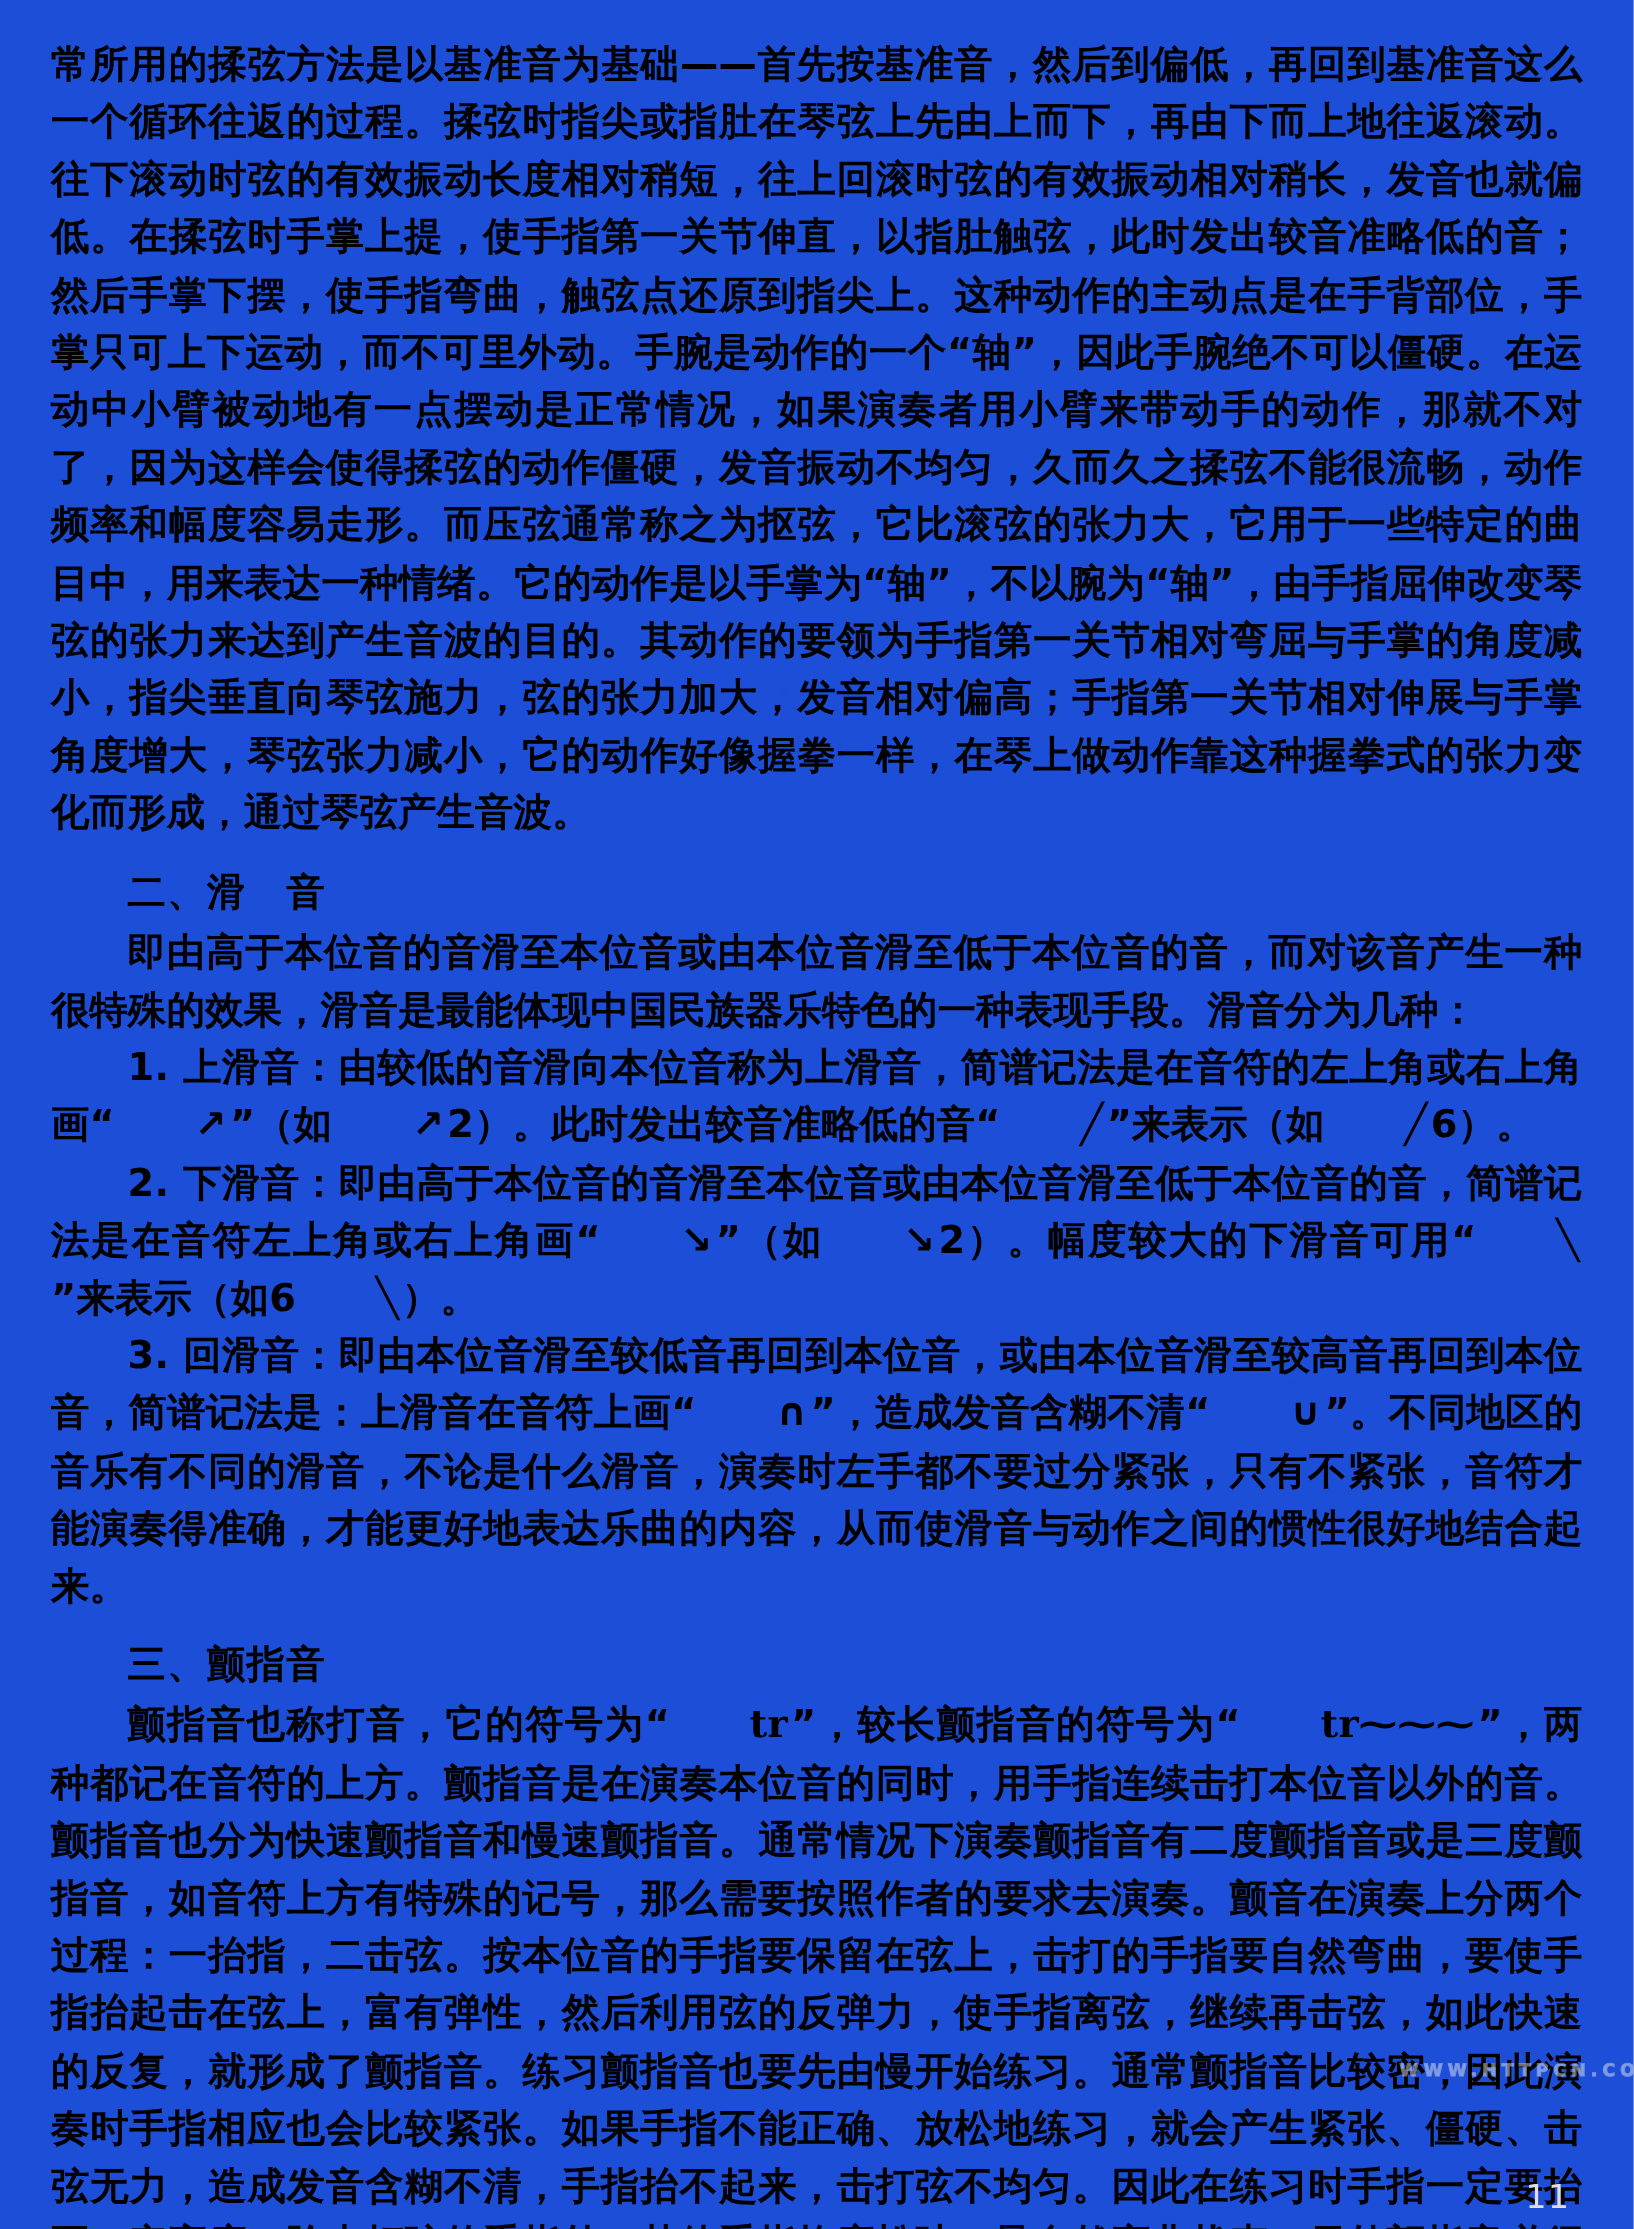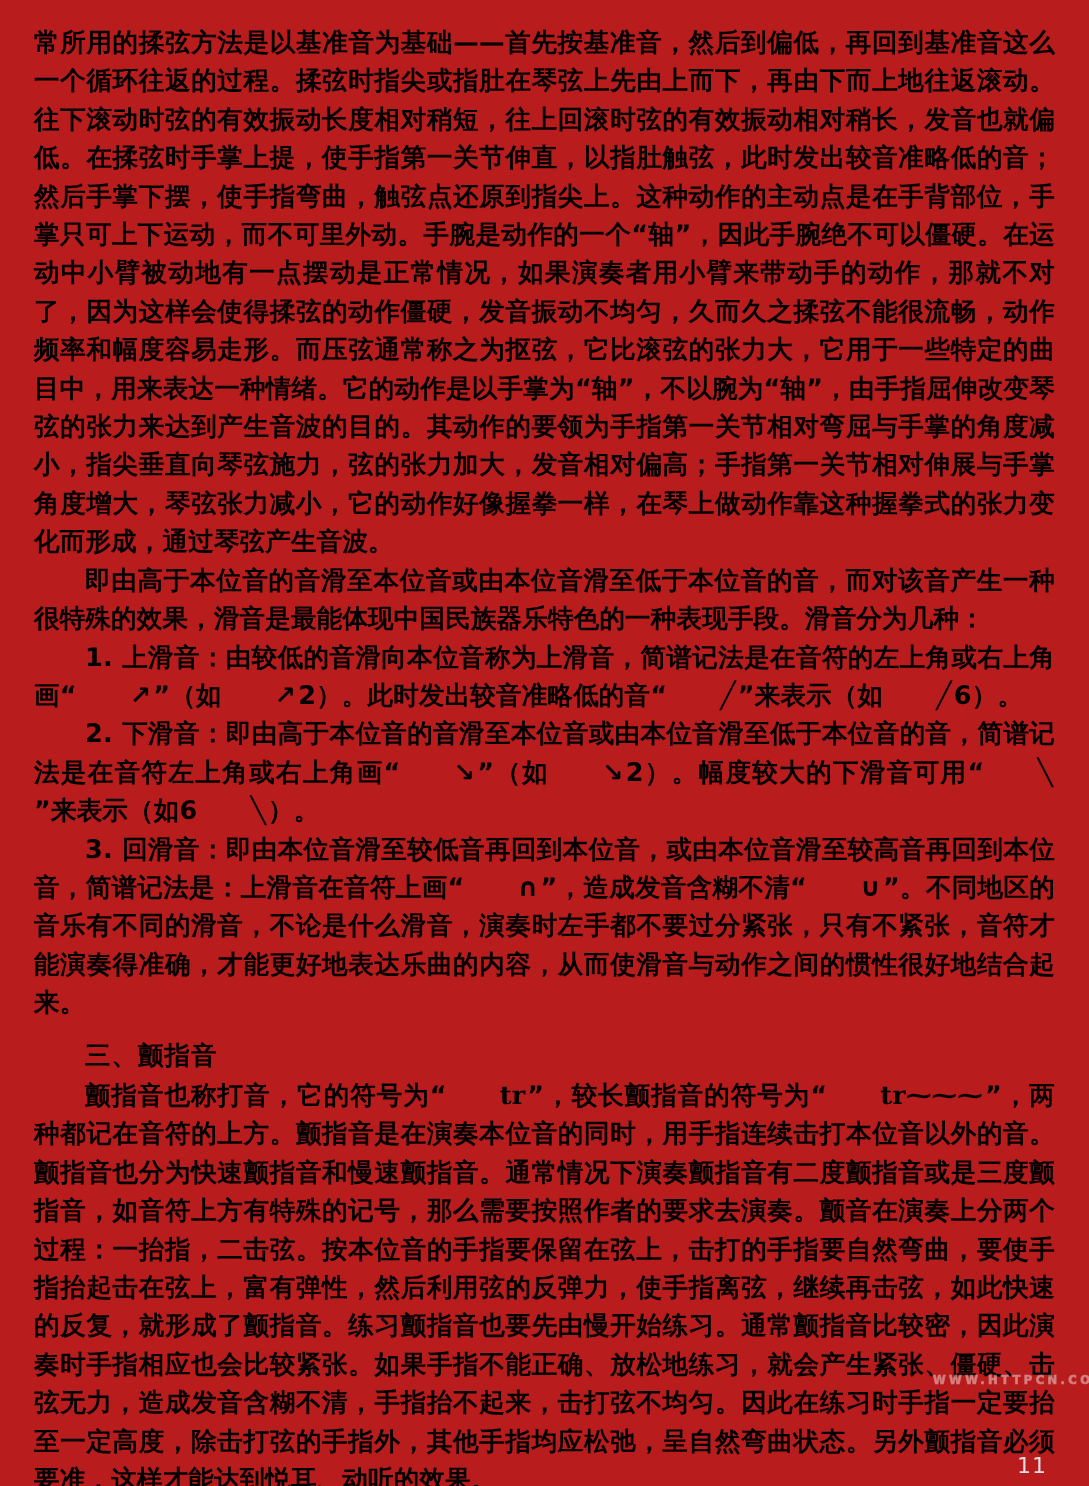--- a/index.html
+++ b/index.html
@@ -12,21 +12,21 @@
     background: #ffffff;
     font-family: "DejaVu Sans", "Liberation Sans", sans-serif;
     overflow: hidden;
     position: relative;
   }
 
   #page {
     position: relative;
     width: 1089px;
     height: 1486px;
-    background: #b91c1c;
+    background: #1d4ed8;
     box-sizing: border-box;
     padding: 24px 34px 0 34px;
   }
 
   
   #page::before {
     content: "";
     position: absolute;
     left: 0; top: 0; right: 0; bottom: 0;
     pointer-events: none;
@@ -144,20 +144,21 @@
 </head>
 <body>
 
 <div id="page">
 
   <div class="body-text">
 
     <p class="para noindent">常所用的揉弦方法是以基准音为基础——首先按基准音，然后到偏低，再回到基准音这么一个循环往返的过程。揉弦时指尖或指肚在琴弦上先由上而下，再由下而上地往返滚动。往下滚动时弦的有效振动长度相对稍短，往上回滚时弦的有效振动相对稍长，发音也就偏低。在揉弦时手掌上提，使手指第一关节伸直，以指肚触弦，此时发出较音准略低的音；然后手掌下摆，使手指弯曲，触弦点还原到指尖上。这种动作的主动点是在手背部位，手掌只可上下运动，而不可里外动。手腕是动作的一个“轴”，因此手腕绝不可以僵硬。在运动中小臂被动地有一点摆动是正常情况，如果演奏者用小臂来带动手的动作，那就不对了，因为这样会使得揉弦的动作僵硬，发音振动不均匀，久而久之揉弦不能很流畅，动作频率和幅度容易走形。而压弦通常称之为抠弦，它比滚弦的张力大，它用于一些特定的曲目中，用来表达一种情绪。它的动作是以手掌为“轴”，不以腕为“轴”，由手指屈伸改变琴弦的张力来达到产生音波的目的。其动作的要领为手指第一关节相对弯屈与手掌的角度减小，指尖垂直向琴弦施力，弦的张力加大，发音相对偏高；手指第一关节相对伸展与手掌角度增大，琴弦张力减小，它的动作好像握拳一样，在琴上做动作靠这种握拳式的张力变化而形成，通过琴弦产生音波。</p>
 
 
+    <h2 class="section-heading">二、滑　音</h2>
 
     <p class="para">即由高于本位音的音滑至本位音或由本位音滑至低于本位音的音，而对该音产生一种很特殊的效果，滑音是最能体现中国民族器乐特色的一种表现手段。滑音分为几种：</p>
 
     <p class="para"><span>1. 上滑音：由较低的音滑向本位音称为上滑音，简谱记法是在音符的左上角或右上角画“</span><span class="sym">↗</span><span>”（如</span><span class="sym">↗</span><span class="note-num">2</span><span>）。此时发出较音准略低的音“</span><span class="sym">╱</span><span>”来表示（如</span><span class="sym">╱</span><span class="note-num">6</span><span>）。</span></p>
 
     <p class="para"><span>2. 下滑音：即由高于本位音的音滑至本位音或由本位音滑至低于本位音的音，简谱记法是在音符左上角或右上角画“</span><span class="sym">↘</span><span>”（如</span><span class="sym">↘</span><span class="note-num">2</span><span>）。幅度较大的下滑音可用“</span><span class="sym">╲</span><span>”来表示（如</span><span class="note-num">6</span><span class="sym">╲</span><span>）。</span></p>
 
     <p class="para"><span>3. 回滑音：即由本位音滑至较低音再回到本位音，或由本位音滑至较高音再回到本位音，简谱记法是：上滑音在音符上画“</span><span class="sym">∩</span><span>”，造成发音含糊不清“</span><span class="sym">∪</span><span>”。不同地区的音乐有不同的滑音，不论是什么滑音，演奏时左手都不要过分紧张，只有不紧张，音符才能演奏得准确，才能更好地表达乐曲的内容，从而使滑音与动作之间的惯性很好地结合起来。</span></p>
 
     <h2 class="section-heading">三、颤指音</h2>

